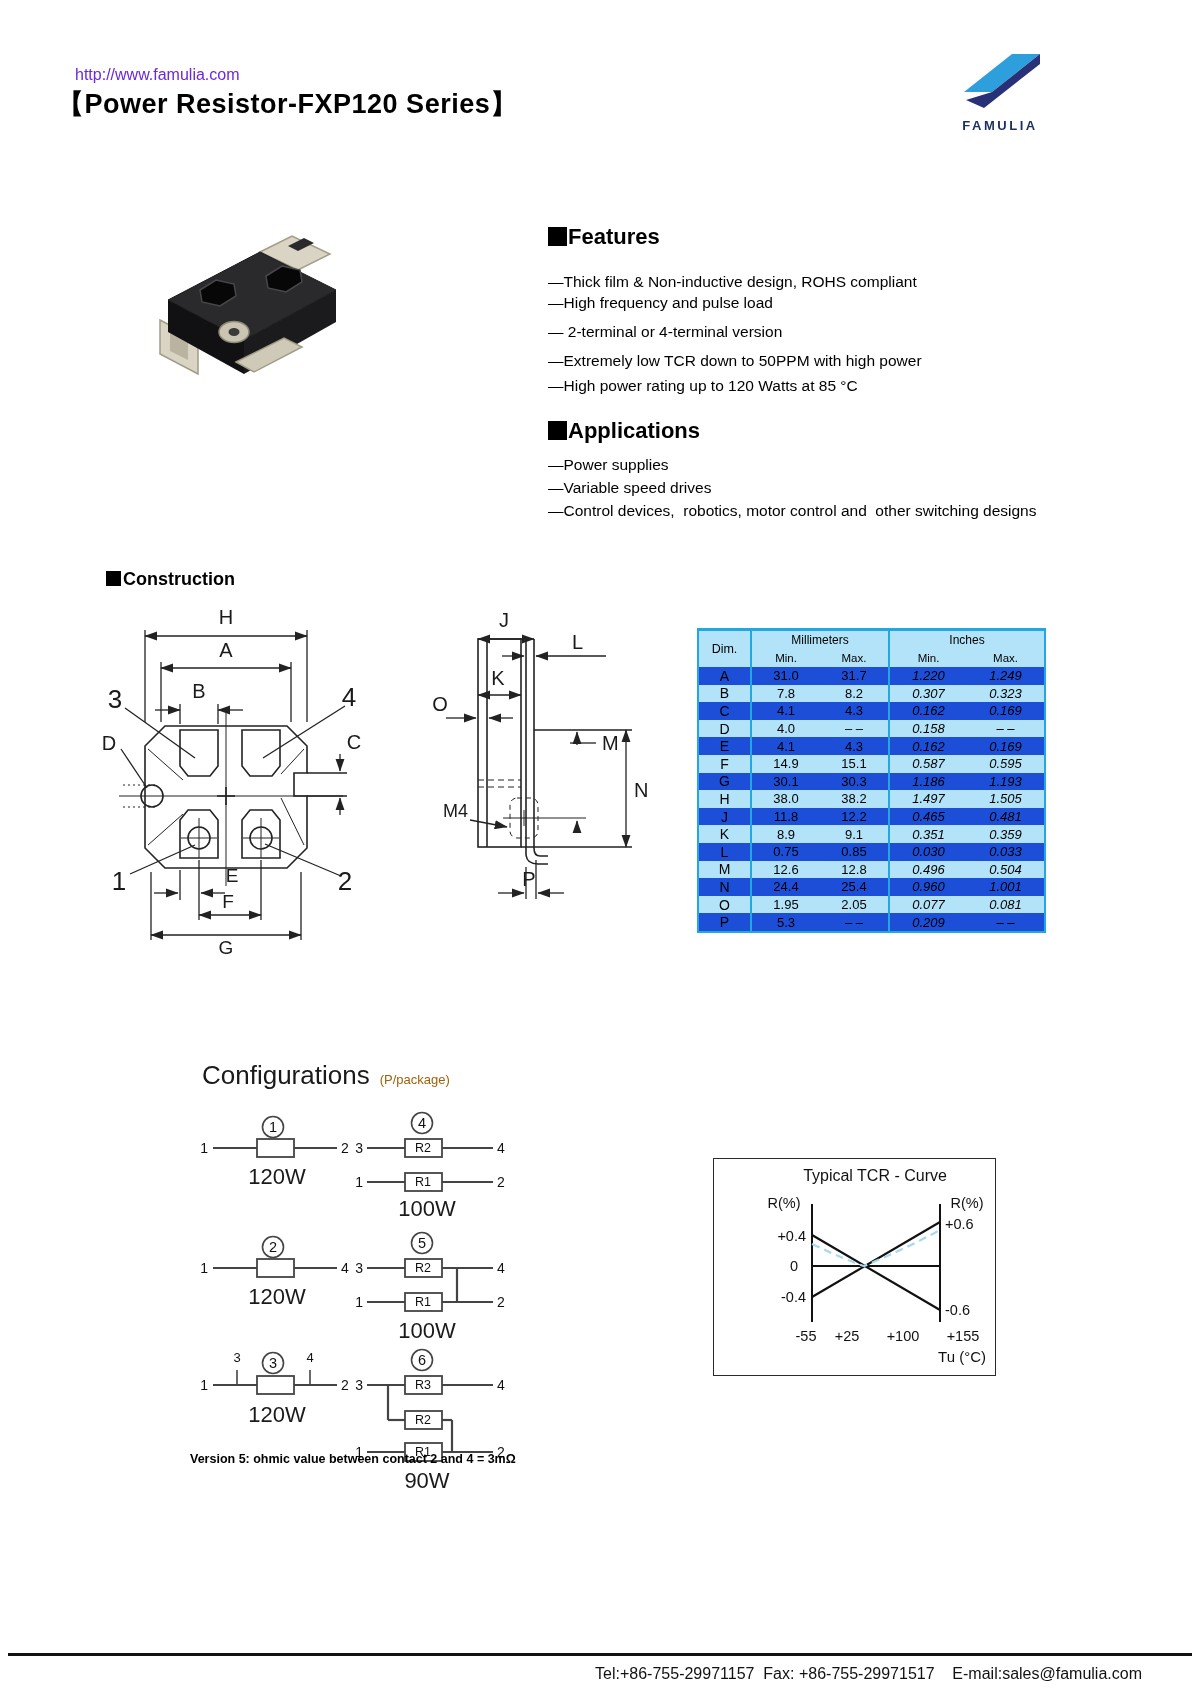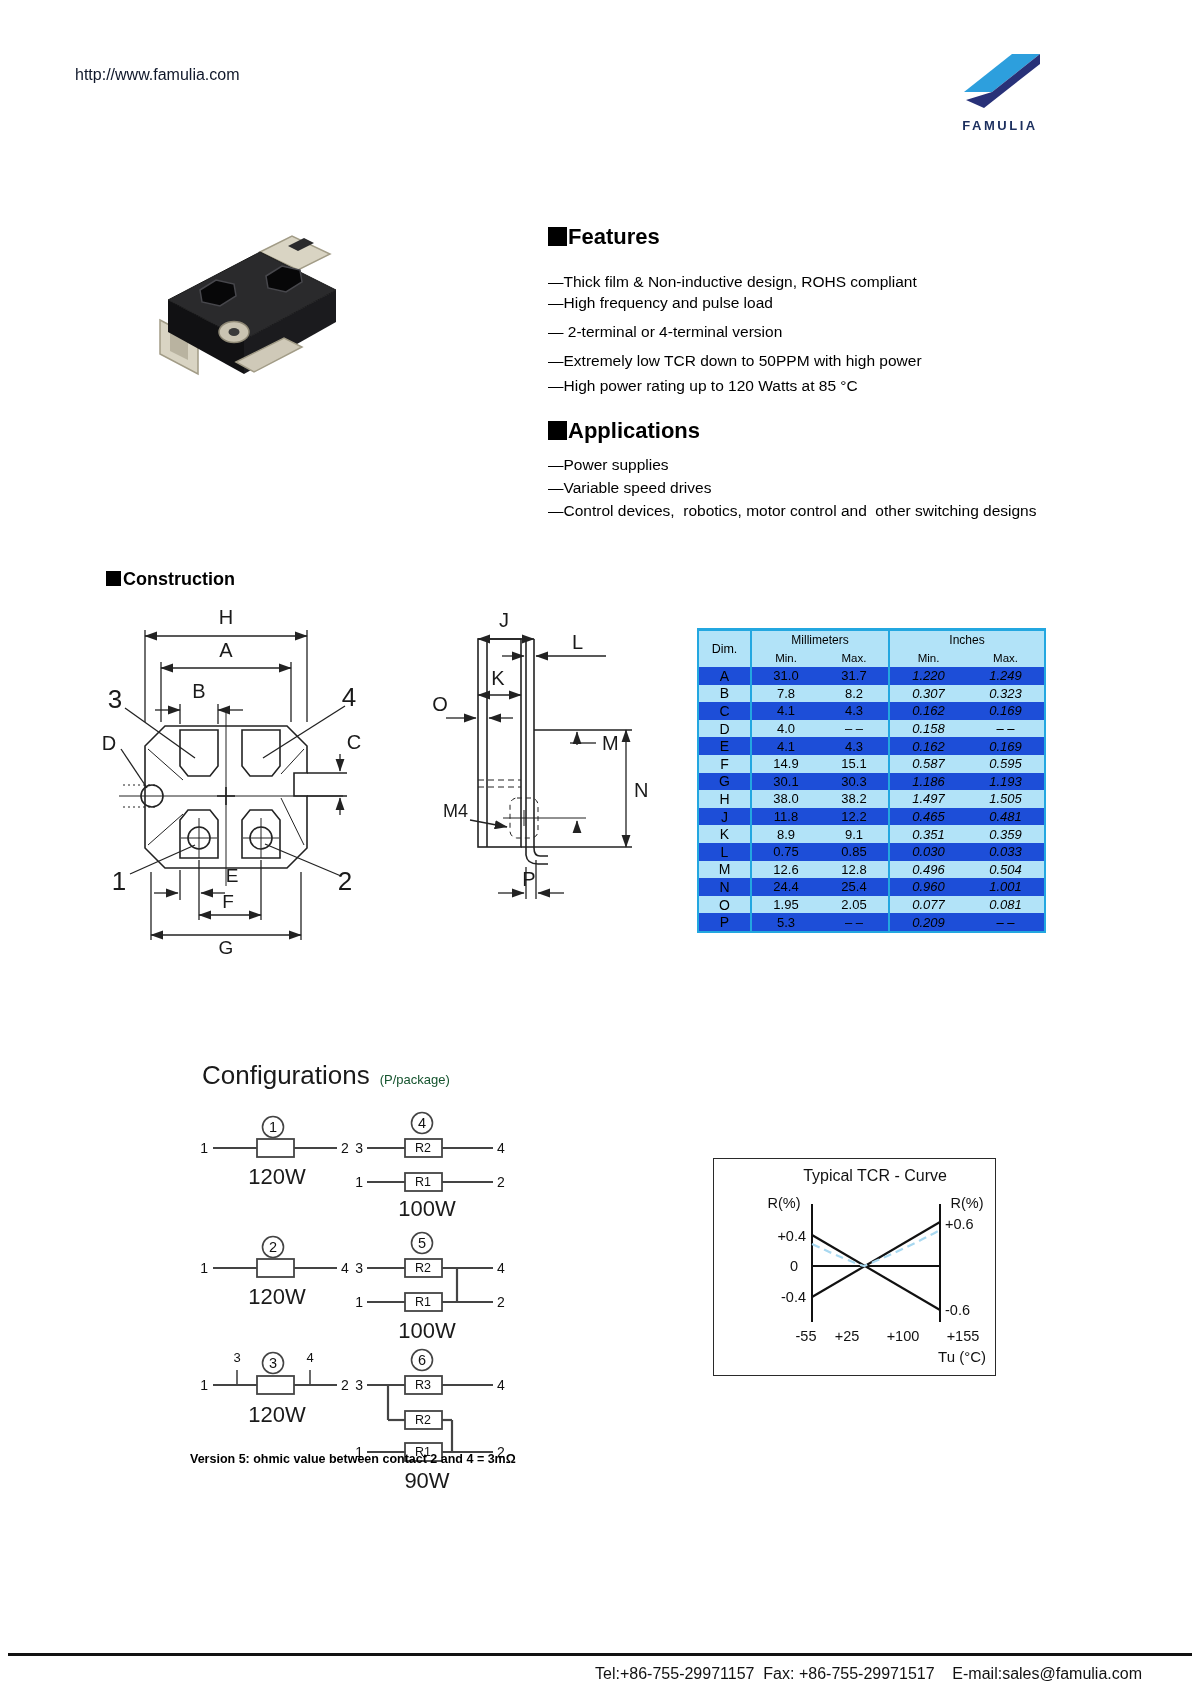--- a/index.html
+++ b/index.html
@@ -1,35 +1,35 @@
 <!DOCTYPE html>
 <html><head>
 <meta charset="utf-8">
 <style>
   html,body{margin:0;padding:0;background:#fff;}
   .page{position:relative;width:1200px;height:1698px;background:#fff;overflow:hidden;
         font-family:"Liberation Sans",sans-serif;color:#000;}
   .abs{position:absolute;}
-  .url{font-size:16px;color:#0f172a;text-decoration:none;}
+  .url{font-size:16px;color:#6d28d9;text-decoration:none;}
   .doc-title{font-size:27px;font-weight:bold;letter-spacing:0.5px;}
   .logo-wrap{width:104px;text-align:center;}
   .logo-text{font-size:13px;font-weight:bold;color:#1C2F5E;letter-spacing:2.5px;margin-top:2px;}
   .sec-head{font-weight:bold;font-size:22px;white-space:nowrap;}
   .sec-head .sq{display:inline-block;width:19px;height:19px;background:#000;margin-right:1px;vertical-align:-2px;}
   .sec-head-sm{font-weight:bold;font-size:18px;white-space:nowrap;}
   .sec-head-sm .sq{display:inline-block;width:15px;height:15px;background:#000;margin-right:2px;vertical-align:-1px;}
   .blist{width:520px;}
   .blist .it{font-size:15.5px;line-height:20px;white-space:pre;}
   .feat .it:nth-child(1){margin-bottom:1px;}
   .feat .it:nth-child(2){margin-bottom:9px;}
   .feat .it:nth-child(3){margin-bottom:9px;}
   .feat .it:nth-child(4){margin-bottom:5px;}
   .apps .it{margin-bottom:3px;}
   .conf-head{font-size:26px;color:#1a1a1a;}
-  .conf-sub{font-size:13px;color:#14532d;margin-left:10px;}
+  .conf-sub{font-size:13px;color:#a16207;margin-left:10px;}
   .note{font-size:12.5px;font-weight:bold;white-space:pre;}
   .footer-text{font-size:16px;white-space:pre;color:#111;}
   
   .dimtable{border-collapse:collapse;table-layout:fixed;width:347px;background:#1d4ed8;
             border:2px solid #23A7E0;border-top:3px solid #23A7E0;}
   .dimtable th,.dimtable td{padding:0;text-align:center;font-weight:normal;}
   .dimtable thead th{background:#B2E3F8;font-size:12px;height:18px;}
   .dimtable tbody td{font-size:13px;height:17.6px;}
   .dimtable tbody td:first-child{font-size:14px;}
   .dimtable tbody tr:nth-child(even) td{background:#B2E3F8;}
@@ -37,20 +37,21 @@
   .ci{font-style:italic;}
   svg text{font-family:"Liberation Sans",sans-serif;}
   .tcr-box{border:1.5px solid #2a2a2a;padding-left:44px;}
 </style>
 </head>
 <body>
 
 <div class="page">
 
   <a class="abs url" style="left:75px;top:66px;" href="#">http://www.famulia.com</a>
+  <div class="abs doc-title" style="left:57px;top:86px;">【Power Resistor-FXP120 Series】</div>
 
   <div class="abs logo-wrap" style="left:948px;top:50px;">
     <svg width="92" height="62" viewBox="0 0 92 62">
       <polygon points="10,42 58,4 86,4 38,42" fill="#2D9FDD"></polygon>
       <polygon points="38,42 86,4 86,14 30,58 12,50" fill="#283178"></polygon>
     </svg>
     <div class="logo-text">FAMULIA</div>
   </div>
 
   <svg class="abs" style="left:138px;top:220px;" width="215" height="200" viewBox="0 0 215 200">

